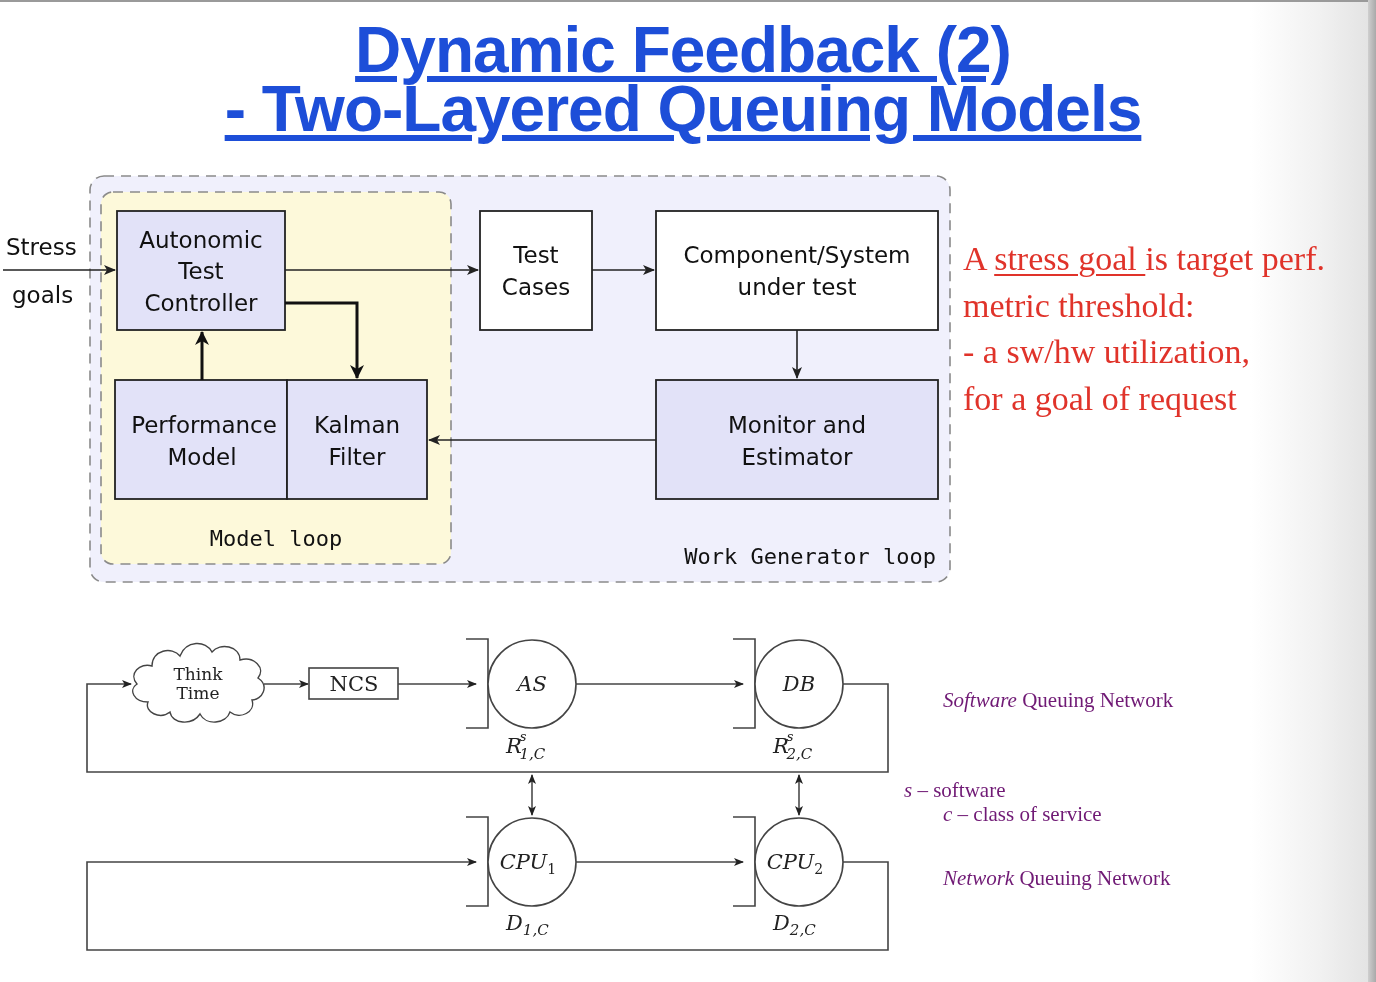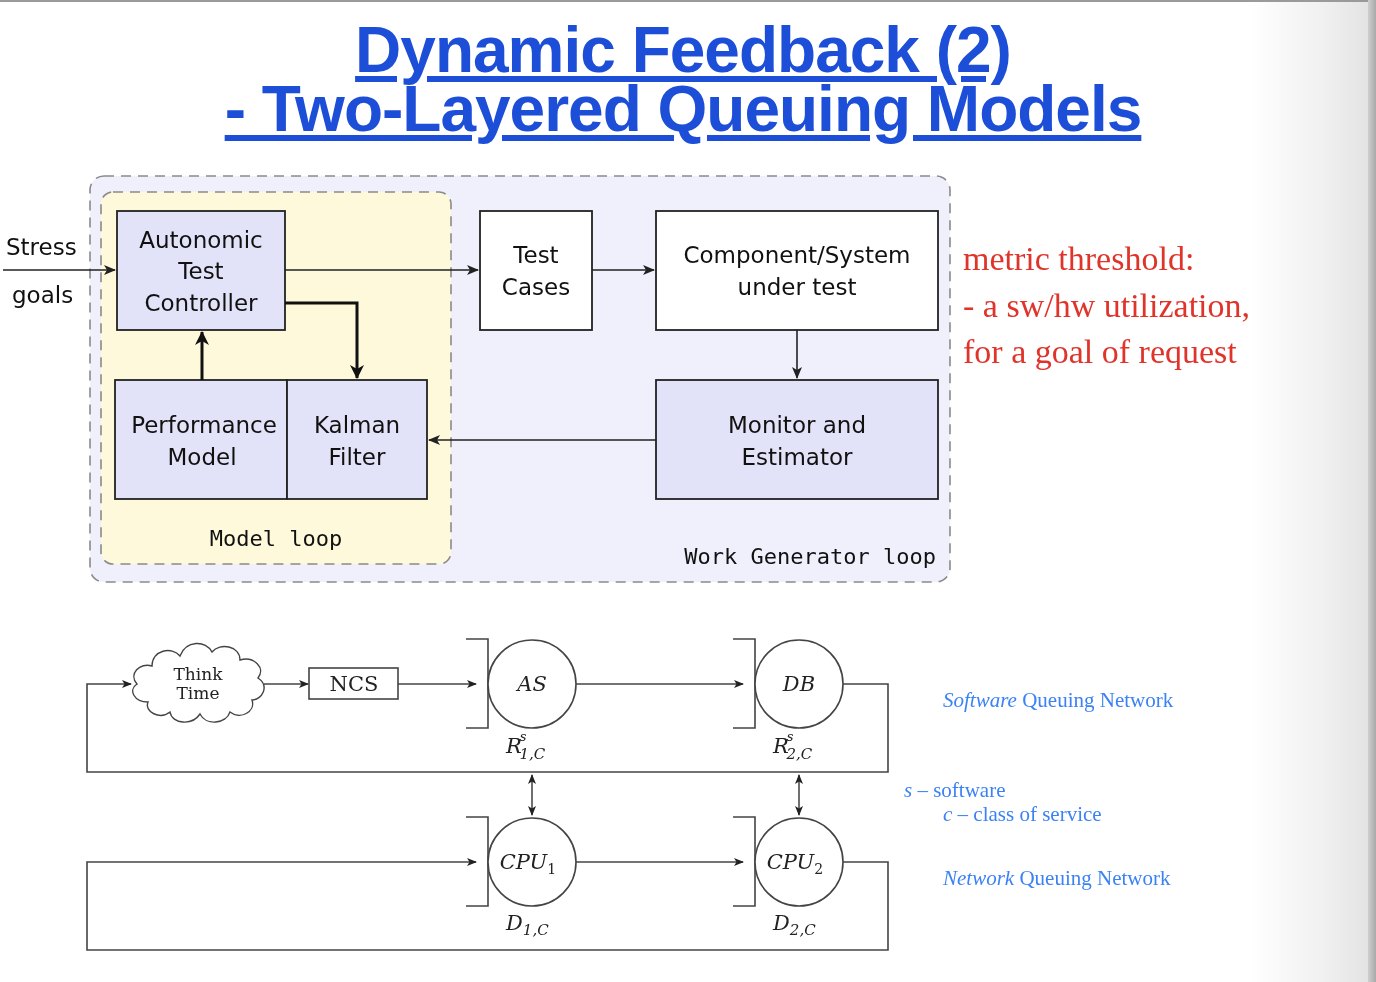--- a/index.html
+++ b/index.html
@@ -22,21 +22,21 @@
     .mono { font-family: "DejaVu Sans Mono", monospace; font-size: 22px; fill: #111; }
     .serif { font-family: "DejaVu Serif", serif; fill: #222; }
     .ital { font-style: italic; }
     .note {
       position: absolute; left: 963px; top: 236px; width: 410px;
       color: #e0332a; font-family: "Liberation Serif", serif; font-size: 34px; line-height: 46.5px;
     }
     .note div { white-space: nowrap; }
     .u { text-decoration: underline; text-decoration-thickness: 1.5px; text-underline-offset: 4px; }
     .legend {
-      position: absolute; font-family: "Liberation Serif", serif; font-size: 21px; color: #3b82f6; white-space: nowrap;
+      position: absolute; font-family: "Liberation Serif", serif; font-size: 21px; color: #701a75; white-space: nowrap;
     }
     .legend i { font-style: italic; }
   </style>
 </head>
 <body>
 
 <div class="topline"></div>
 <div class="rightedge"></div>
 
 <div class="title t1">Dynamic Feedback (2)</div>
@@ -156,20 +156,21 @@
 
   <g>
     <polyline points="733,817 755,817 755,906 733,906" fill="none" stroke="#444" stroke-width="1.6"></polyline>
     <circle cx="799" cy="862" r="44" fill="#ffffff" stroke="#444" stroke-width="1.6"></circle>
     <text class="serif ital" font-size="21" x="795" y="869" text-anchor="middle"><tspan>CPU</tspan><tspan font-size="14" dy="5" font-style="normal">2</tspan></text>
     <text class="serif ital" font-size="21" x="773" y="930"><tspan>D</tspan><tspan font-size="15" dy="5">2,C</tspan></text>
   </g>
 </svg>
 
 <div class="note">
+  <div><span>A </span><span class="u">stress goal </span><span>is target perf.</span></div>
   <div>metric threshold:</div>
   <div>- a sw/hw utilization,</div>
   <div>for a goal of request</div>
 </div>
 
 <div class="legend" style="left:943px; top:688px;"><i>Software</i><span> Queuing Network</span></div>
 <div class="legend" style="left:904px; top:778px;"><i>s</i><span> – software</span></div>
 <div class="legend" style="left:943px; top:802px;"><i>c</i><span> – class of service</span></div>
 <div class="legend" style="left:943px; top:866px;"><i>Network</i><span> Queuing Network</span></div>
 

